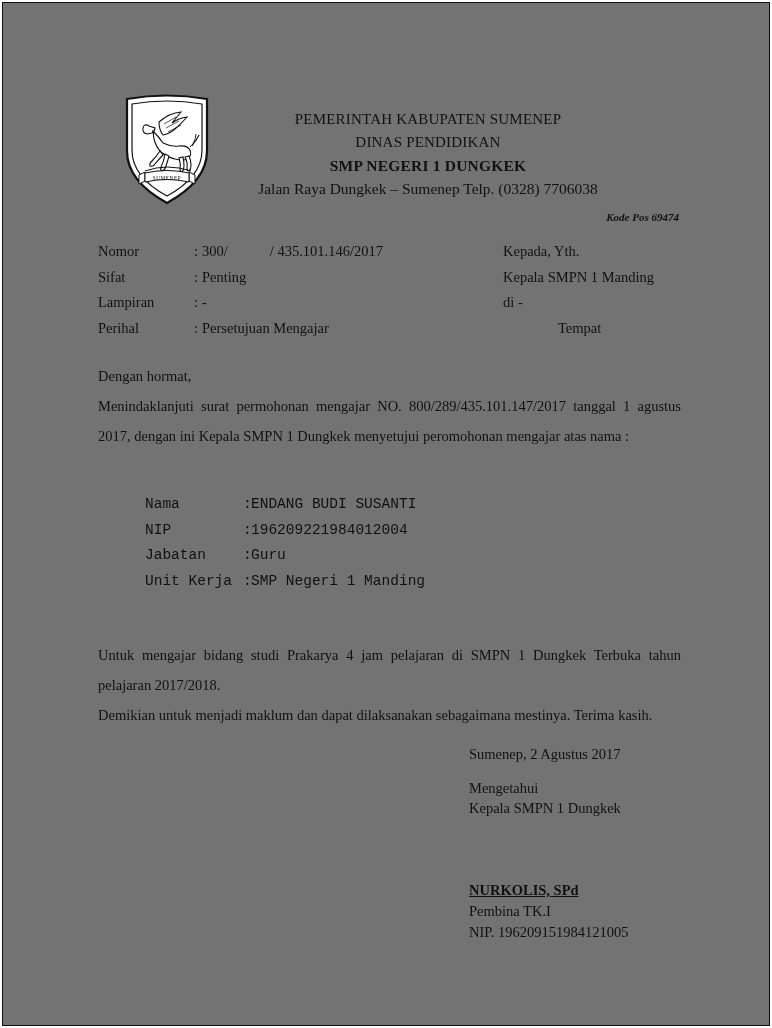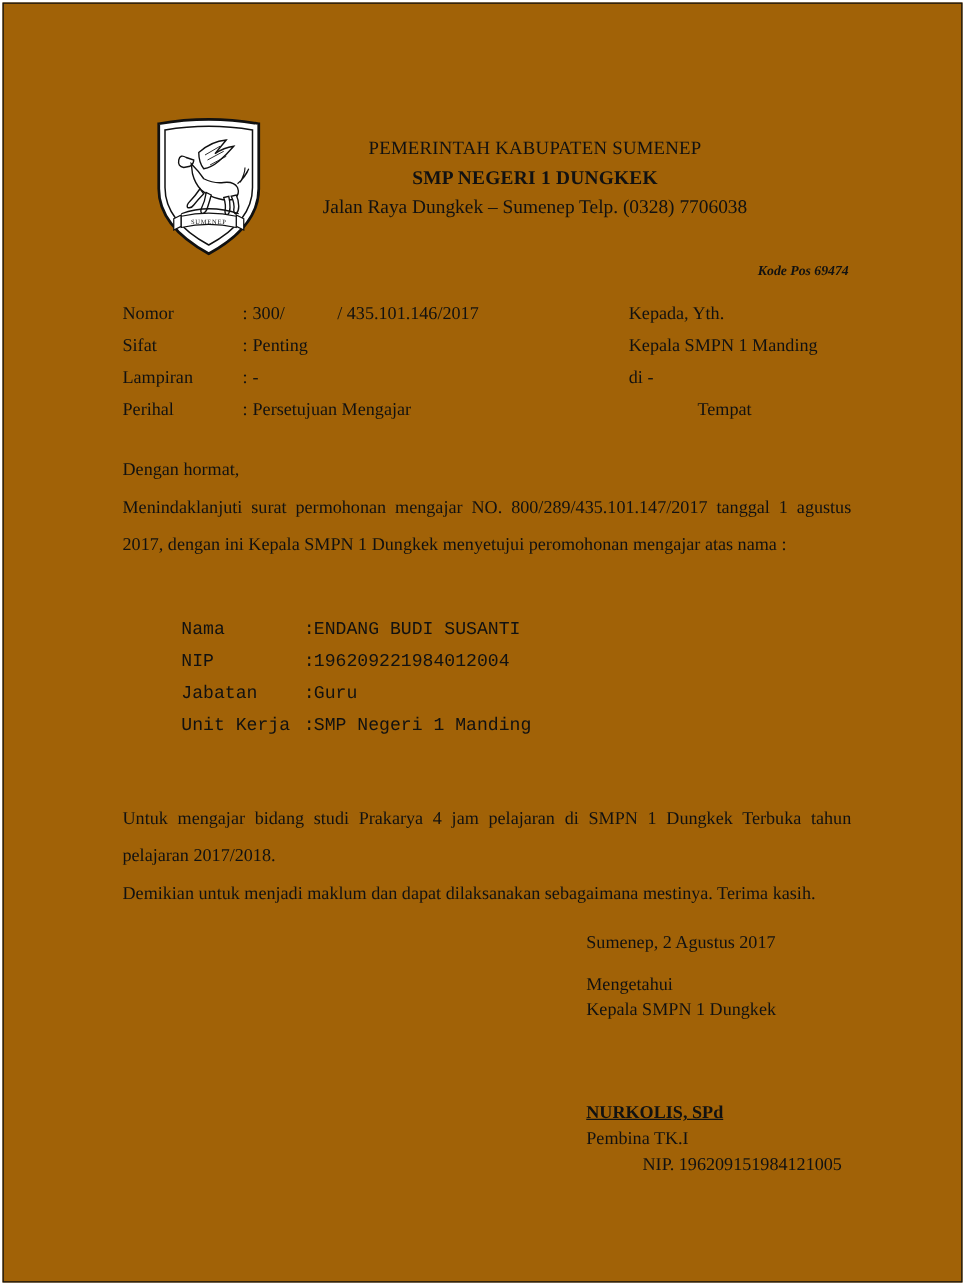--- a/index.html
+++ b/index.html
@@ -12,21 +12,21 @@
     font-family: "Liberation Serif", "DejaVu Serif", serif;
     color: #111111;
     position: relative;
     overflow: hidden;
   }
   #page {
     position: absolute;
     left: 2px; top: 2px;
     width: 768px; height: 1024px;
     border: 1px solid #111111;
-    background: #a16207;
+    background: #737373;
   }
 
   
   .letterhead {
     position: absolute;
     left: 0; top: 84px;
     width: 768px;
     height: 125px;
   }
   .logo {
@@ -145,21 +145,21 @@
   .sig-know  { line-height: 20px; }
   .sig-role  { line-height: 20px; }
   .sig-space { height: 62px; }
   .sig-name  {
     font-weight: bold;
     text-decoration: underline;
     line-height: 21px;
     display: inline-block;
   }
   .sig-rank { line-height: 21px; }
-  .sig-nip  { line-height: 21px; margin-left: 45px; }
+  .sig-nip  { line-height: 21px; }
 </style>
 </head>
 <body>
 
 <div id="page">
 
   <div class="letterhead">
 
     <div class="logo">
       <svg viewBox="0 0 96 118" xmlns="http://www.w3.org/2000/svg">
@@ -194,20 +194,21 @@
           <path d="M20 86 L26 83 L26 92 L20 95 Z"></path>
           <path d="M76 86 L70 83 L70 92 L76 95 Z"></path>
           <path d="M26 84 Q48 79 70 84 L70 93 Q48 88 26 93 Z"></path>
         </g>
         <text x="48" y="90.5" font-family="'Liberation Serif', serif" font-size="5.2" text-anchor="middle" fill="#111111" letter-spacing="0.6">SUMENEP</text>
       </svg>
     </div>
 
     <div class="head-lines">
       <div class="hl1">PEMERINTAH KABUPATEN SUMENEP</div>
+      <div class="hl2">DINAS PENDIDIKAN</div>
       <div class="hl3">SMP NEGERI 1 DUNGKEK</div>
       <div class="hl4">Jalan Raya Dungkek – Sumenep Telp. (0328) 7706038</div>
     </div>
 
     <div class="kodepos">Kode Pos 69474</div>
   </div>
 
   <div class="meta">
 
     <div class="meta-row">

